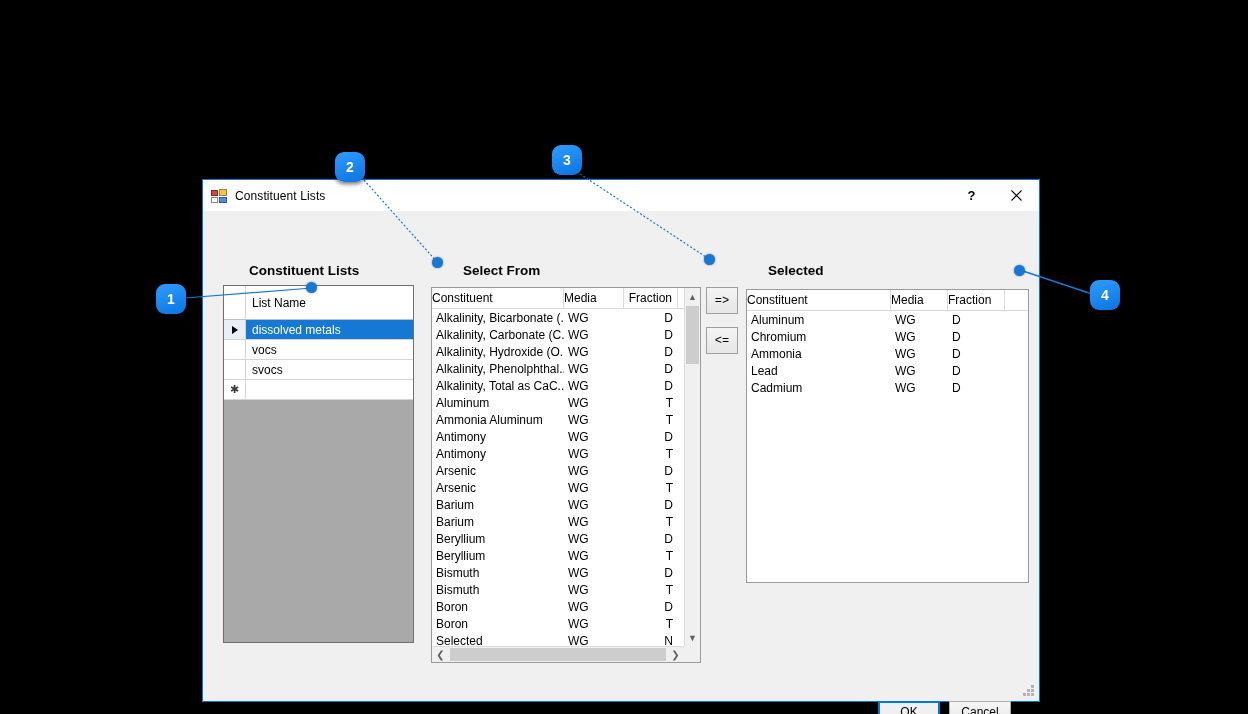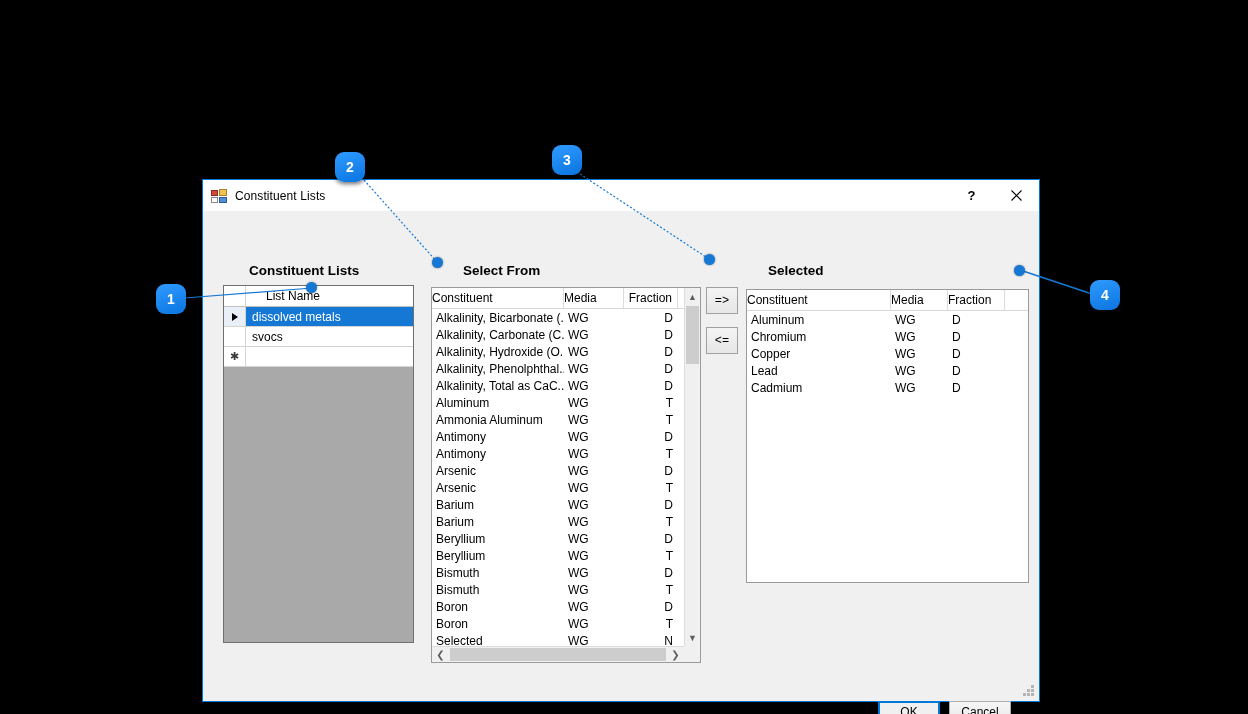--- a/index.html
+++ b/index.html
@@ -89,22 +89,21 @@
   .grid-row {
     display: flex;
     height: 20px;
     background: #ffffff;
     border-bottom: 1px solid #d4d4d4;
     box-sizing: border-box;
   }
   .grid-row.header {
     background: #ffffff;
     border-bottom: 1px solid #c0c0c0;
-    height: 21px;
-    gap: 14px;
+    height: 34px;
   }
   .grid-sel {
     width: 22px;
     border-right: 1px solid #d4d4d4;
     box-sizing: border-box;
     display: flex; align-items: center; justify-content: center;
     background: #ffffff;
     flex: 0 0 auto;
   }
   .grid-row.current .grid-sel { background: #e8eff7; }
@@ -320,20 +319,24 @@
           <div class="grid-cell">List Name</div>
         </div>
         <div class="grid-row current selected">
           <div class="grid-sel">
               <span class="arrow"></span>
             </div>
           <div class="grid-cell">dissolved metals</div>
         </div>
         <div class="grid-row">
           <div class="grid-sel"></div>
+          <div class="grid-cell">vocs</div>
+        </div>
+        <div class="grid-row">
+          <div class="grid-sel"></div>
           <div class="grid-cell">svocs</div>
         </div>
         <div class="grid-row">
           <div class="grid-sel">
               <span class="star">✱</span>
             </div>
           <div class="grid-cell"></div>
         </div>
       </div>
 
@@ -483,21 +486,21 @@
               <div class="c sel-c1">Aluminum</div>
               <div class="c sel-c2">WG</div>
               <div class="c sel-c3">D</div>
             </div>
             <div class="lv-row">
               <div class="c sel-c1">Chromium</div>
               <div class="c sel-c2">WG</div>
               <div class="c sel-c3">D</div>
             </div>
             <div class="lv-row">
-              <div class="c sel-c1">Copper</div>
+              <div class="c sel-c1">Ammonia</div>
               <div class="c sel-c2">WG</div>
               <div class="c sel-c3">D</div>
             </div>
             <div class="lv-row">
               <div class="c sel-c1">Lead</div>
               <div class="c sel-c2">WG</div>
               <div class="c sel-c3">D</div>
             </div>
             <div class="lv-row">
               <div class="c sel-c1">Cadmium</div>

